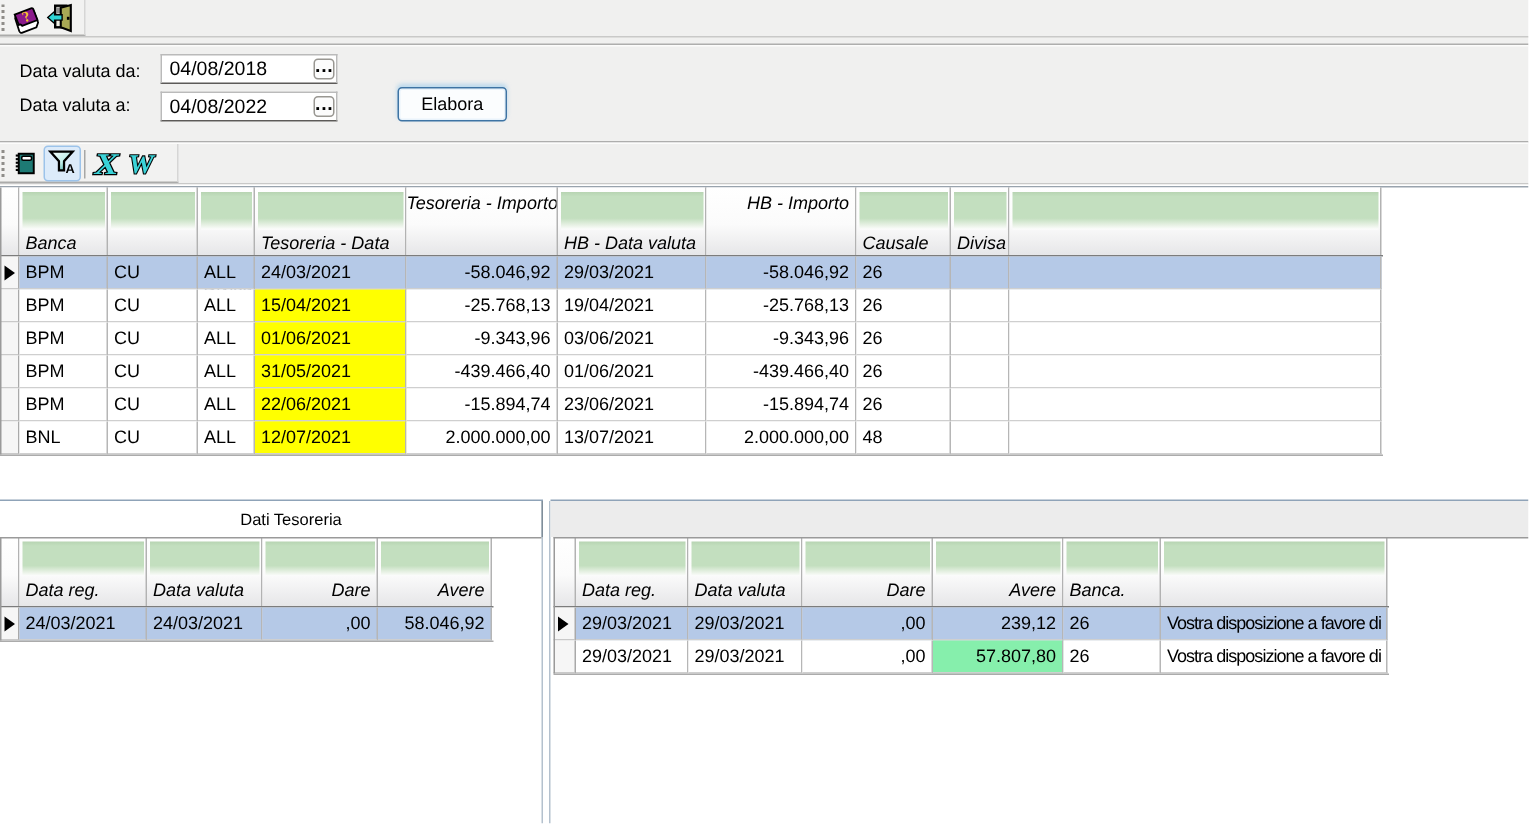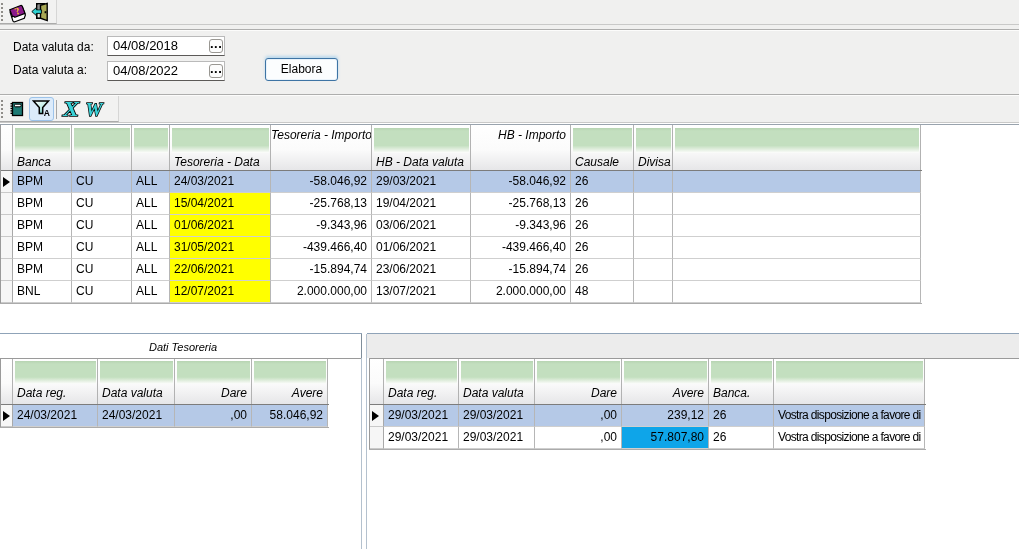--- a/index.html
+++ b/index.html
@@ -167,21 +167,21 @@
 <div class="cell" style="left:271px;top:281px;width:101px;height:22px;background:#ffffff;border-right:1px solid #b6b6b6;border-bottom:1px solid #cfcfcf;padding-right:4px;text-align:right;line-height:21px;">2.000.000,00</div>
 <div class="cell" style="left:372px;top:281px;width:99px;height:22px;background:#ffffff;border-right:1px solid #b6b6b6;border-bottom:1px solid #cfcfcf;padding-left:4px;line-height:21px;">13/07/2021</div>
 <div class="cell" style="left:471px;top:281px;width:100px;height:22px;background:#ffffff;border-right:1px solid #b6b6b6;border-bottom:1px solid #cfcfcf;padding-right:4px;text-align:right;line-height:21px;">2.000.000,00</div>
 <div class="cell" style="left:571px;top:281px;width:63px;height:22px;background:#ffffff;border-right:1px solid #b6b6b6;border-bottom:1px solid #cfcfcf;padding-left:4px;line-height:21px;">48</div>
 <div class="cell" style="left:634px;top:281px;width:39px;height:22px;background:#ffffff;border-right:1px solid #b6b6b6;border-bottom:1px solid #cfcfcf;padding-left:4px;line-height:21px;"></div>
 <div class="cell" style="left:673px;top:281px;width:248px;height:22px;background:#ffffff;border-right:1px solid #b6b6b6;border-bottom:1px solid #cfcfcf;padding-left:4px;line-height:21px;"></div>
 <div class="a" style="left:0px;top:303px;width:922px;height:1px;background:#ababab;"></div>
 <div class="a" style="left:0px;top:125px;width:1px;height:178px;background:#9a9a9a;"></div>
 <div class="a" style="left:0;top:333px;width:362px;height:1px;background:#8fa3b8;"></div>
 <div class="a" style="left:367px;top:333px;width:652px;height:1px;background:#8fa3b8;"></div>
-<div class="a" style="left:4px;top:341px;width:358px;height:16px;text-align:center;font-size:11px;font-style:italic;">Dati Tesoreria</div>
+<div class="a" style="left:15px;top:341px;width:358px;height:16px;text-align:center;font-size:11px;">Dati Tesoreria</div>
 <div class="a" style="left:361px;top:334px;width:1px;height:215px;background:#b4c1ce;"></div>
 <div class="a" style="left:366px;top:334px;width:1px;height:215px;background:#b4c1ce;"></div>
 <div class="a" style="left:361px;top:334px;width:1px;height:24px;background:#808e9a;"></div>
 <div class="a" style="left:367px;top:334px;width:652px;height:24px;background:#ececec;"></div>
 <div class="a" style="left:0px;top:358px;width:13px;height:46px;background:linear-gradient(to bottom,#ffffff 0,#fbfbfb 55%,#e6e6e8 100%);border-right:1px solid #b2b2b2;"></div>
 <div class="a" style="left:13px;top:358px;width:85px;height:46px;background:linear-gradient(to bottom,#ffffff 0,#fbfbfb 55%,#e6e6e8 100%);border-right:1px solid #b2b2b2;"></div>
 <div class="a" style="left:15px;top:361px;width:81px;height:23px;background:linear-gradient(to bottom,#b7d4b2 0,#c3dfbf 3px,#c3dfbf 70%,#e7f1e4 88%,#fdfdfd 100%);"></div>
 <div class="hl" style="left:13px;top:386px;width:84px;height:17px;padding-left:4px;text-align:left;line-height:14px;">Data reg.</div>
 <div class="a" style="left:98px;top:358px;width:77px;height:46px;background:linear-gradient(to bottom,#ffffff 0,#fbfbfb 55%,#e6e6e8 100%);border-right:1px solid #b2b2b2;"></div>
 <div class="a" style="left:100px;top:361px;width:73px;height:23px;background:linear-gradient(to bottom,#b7d4b2 0,#c3dfbf 3px,#c3dfbf 70%,#e7f1e4 88%,#fdfdfd 100%);"></div>
@@ -229,18 +229,18 @@
 <div class="cell" style="left:384px;top:405px;width:75px;height:22px;background:#b5c9e7;border-right:1px solid #b6b6b6;border-bottom:1px solid #cfcfcf;padding-left:4px;line-height:21px;">29/03/2021</div>
 <div class="cell" style="left:459px;top:405px;width:76px;height:22px;background:#b5c9e7;border-right:1px solid #b6b6b6;border-bottom:1px solid #cfcfcf;padding-left:4px;line-height:21px;">29/03/2021</div>
 <div class="cell" style="left:535px;top:405px;width:87px;height:22px;background:#b5c9e7;border-right:1px solid #b6b6b6;border-bottom:1px solid #cfcfcf;padding-right:4px;text-align:right;line-height:21px;">,00</div>
 <div class="cell" style="left:622px;top:405px;width:87px;height:22px;background:#b5c9e7;border-right:1px solid #b6b6b6;border-bottom:1px solid #cfcfcf;padding-right:4px;text-align:right;line-height:21px;">239,12</div>
 <div class="cell" style="left:709px;top:405px;width:65px;height:22px;background:#b5c9e7;border-right:1px solid #b6b6b6;border-bottom:1px solid #cfcfcf;padding-left:4px;line-height:21px;">26</div>
 <div class="cell" style="left:774px;top:405px;width:151px;height:22px;background:#b5c9e7;border-right:1px solid #b6b6b6;border-bottom:1px solid #cfcfcf;padding-left:4px;line-height:21px;"><span style="letter-spacing:-0.65px">Vostra disposizione a favore di</span></div>
 <div class="a" style="left:369px;top:427px;width:15px;height:22px;background:#f6f6f6;border-right:1px solid #a9a9a9;border-bottom:1px solid #c9c9c9;"></div>
 <div class="cell" style="left:384px;top:427px;width:75px;height:22px;background:#ffffff;border-right:1px solid #b6b6b6;border-bottom:1px solid #cfcfcf;padding-left:4px;line-height:21px;">29/03/2021</div>
 <div class="cell" style="left:459px;top:427px;width:76px;height:22px;background:#ffffff;border-right:1px solid #b6b6b6;border-bottom:1px solid #cfcfcf;padding-left:4px;line-height:21px;">29/03/2021</div>
 <div class="cell" style="left:535px;top:427px;width:87px;height:22px;background:#ffffff;border-right:1px solid #b6b6b6;border-bottom:1px solid #cfcfcf;padding-right:4px;text-align:right;line-height:21px;">,00</div>
-<div class="cell" style="left:622px;top:427px;width:87px;height:22px;background:#0ea5e9;border-right:1px solid #b6b6b6;border-bottom:1px solid #cfcfcf;padding-right:4px;text-align:right;line-height:21px;">57.807,80</div>
+<div class="cell" style="left:622px;top:427px;width:87px;height:22px;background:#86efac;border-right:1px solid #b6b6b6;border-bottom:1px solid #cfcfcf;padding-right:4px;text-align:right;line-height:21px;">57.807,80</div>
 <div class="cell" style="left:709px;top:427px;width:65px;height:22px;background:#ffffff;border-right:1px solid #b6b6b6;border-bottom:1px solid #cfcfcf;padding-left:4px;line-height:21px;">26</div>
 <div class="cell" style="left:774px;top:427px;width:151px;height:22px;background:#ffffff;border-right:1px solid #b6b6b6;border-bottom:1px solid #cfcfcf;padding-left:4px;line-height:21px;"><span style="letter-spacing:-0.65px">Vostra disposizione a favore di</span></div>
 <div class="a" style="left:369px;top:449px;width:557px;height:1px;background:#ababab;"></div>
 <div class="a" style="left:369px;top:358px;width:1px;height:91px;background:#9a9a9a;"></div>
 <div class="a" style="left:369px;top:358px;width:650px;height:1px;background:#9a9a9a;"></div>
 
 </body></html>

